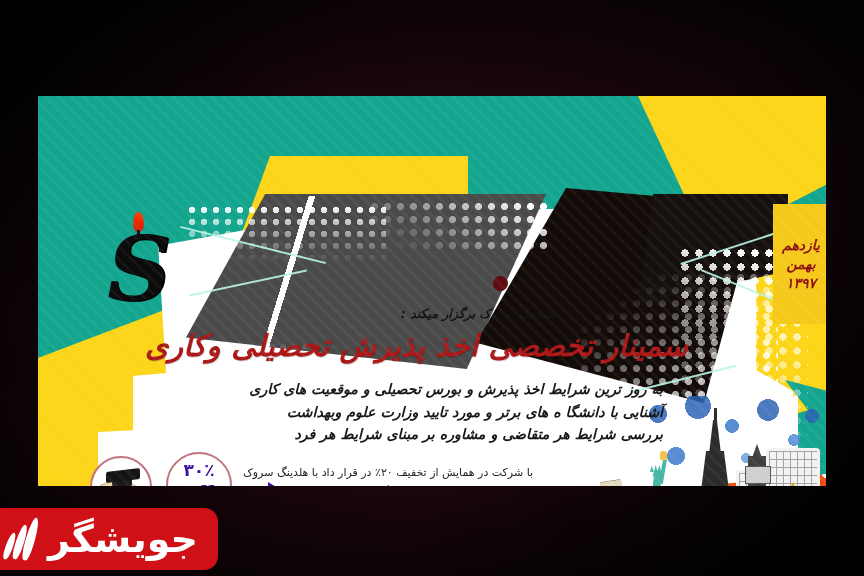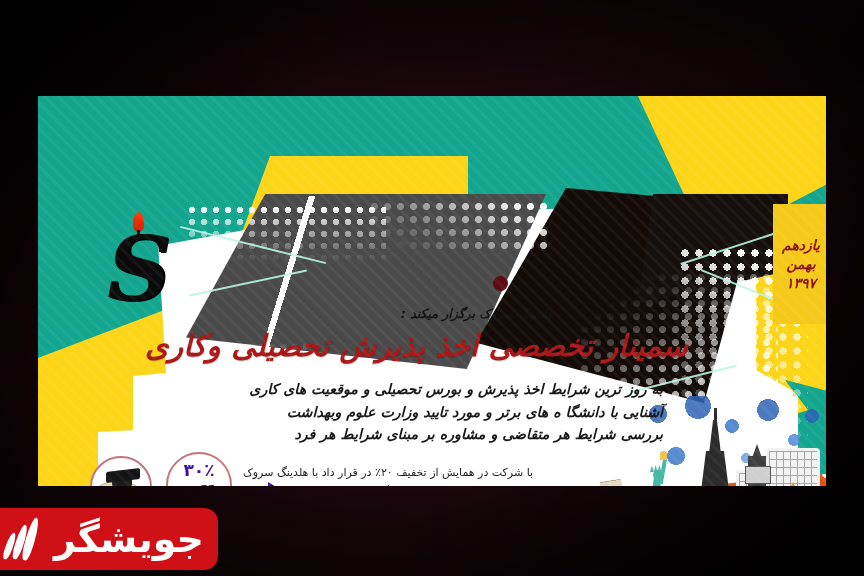--- a/index.html
+++ b/index.html
@@ -302,21 +302,21 @@
 
   
   #logo{
     position:absolute; left:0px; top:508px; width:218px; height:62px; z-index:40;
     background:#cf1016; border-radius:0 14px 14px 0;
     display:flex; align-items:center; justify-content:flex-start;
     direction:rtl;
   }
   #logo-text{
     font-family:"DejaVu Sans", sans-serif; font-weight:700; font-size:38px;
-    color:#fff; letter-spacing:-1px; padding-right:14px; line-height:44px;
+    color:#fff; letter-spacing:-1px; padding-right:20px; line-height:44px;
   }
   #logo-mark{
     width:52px; height:46px; margin-right:4px; position:relative;
   }
   .swoosh{
     position:absolute; background:#fff; border-radius:50%;
   }
   .sw1{ left:26px; top:1px; width:9px; height:44px; border-radius:50% 50% 40% 40%;
         transform:rotate(16deg); }
   .sw2{ left:16px; top:8px; width:8px; height:36px; border-radius:50% 50% 40% 40%;

